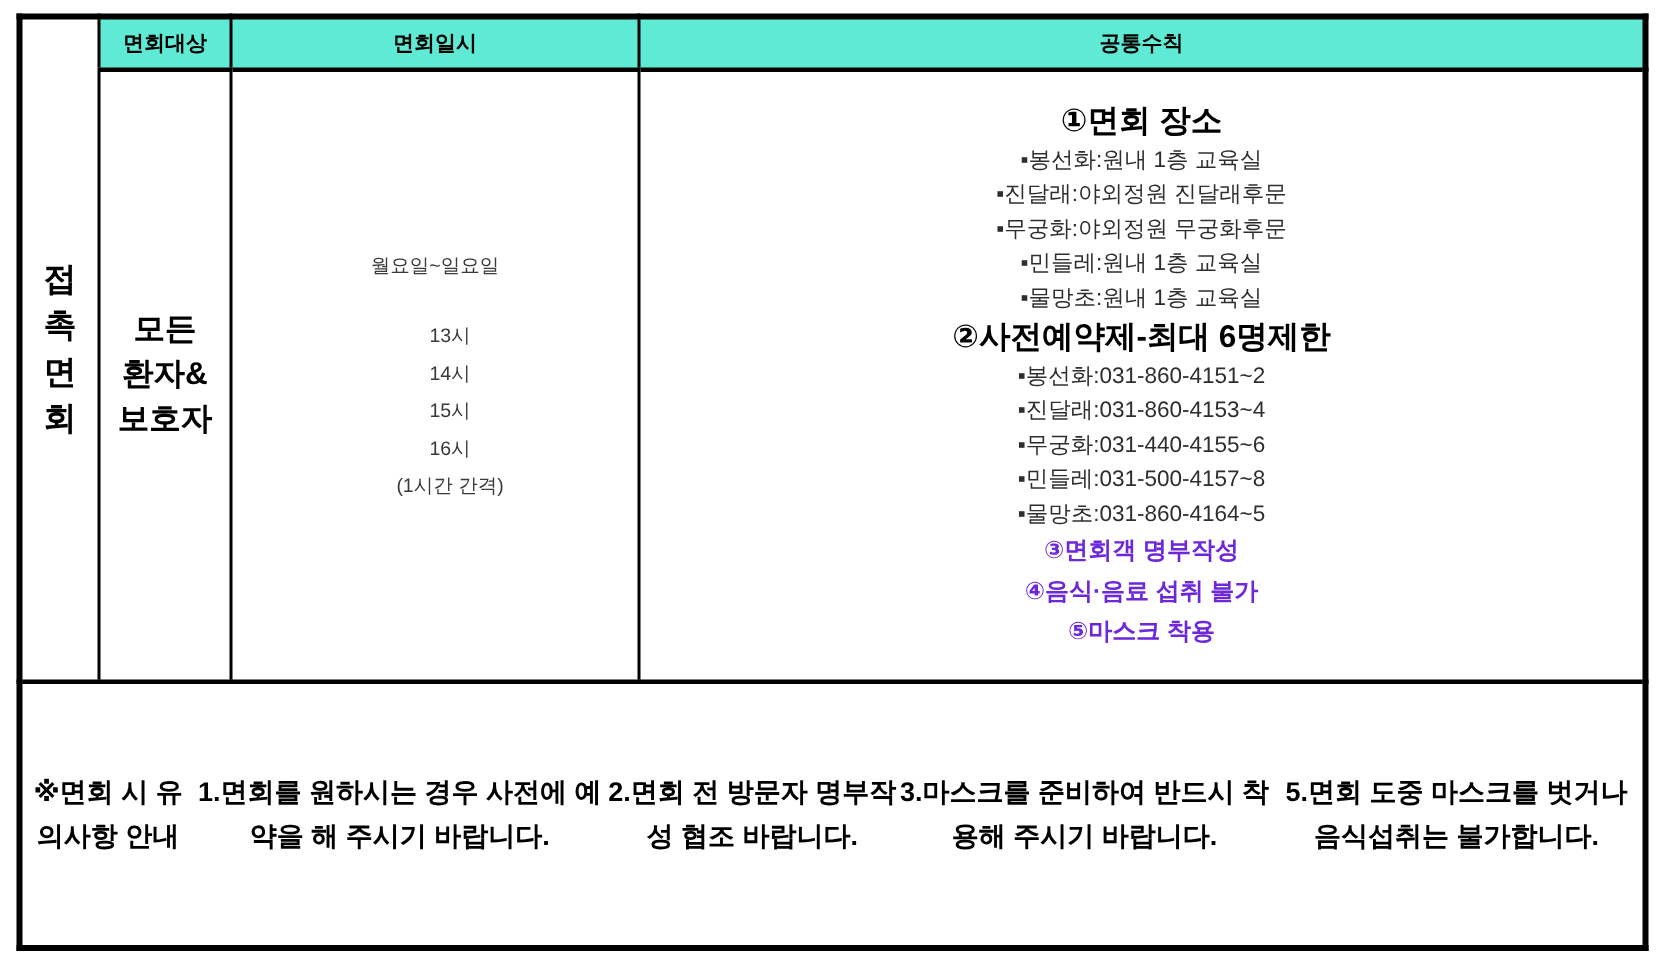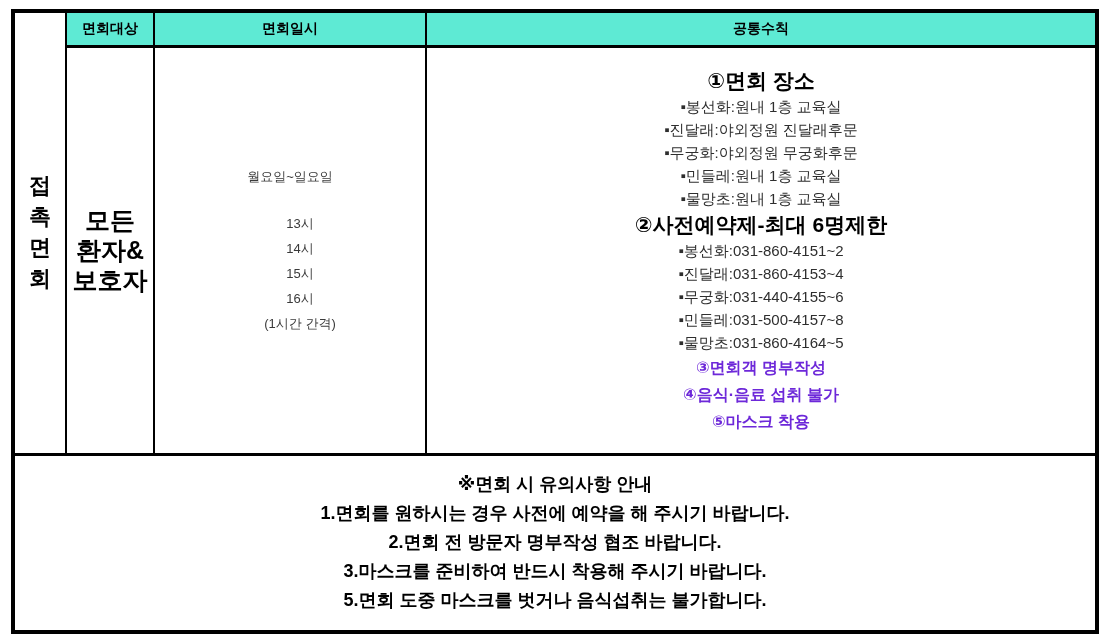--- a/index.html
+++ b/index.html
@@ -33,38 +33,38 @@
     border-bottom:3px solid #000;
     color:#000;
   }
   
   td.cell-rowlabel { width:53px; }
   .vstack { display:flex; flex-direction:column; align-items:center; justify-content:center; gap:7px; }
   .vchar { font-size:22px; font-weight:bold; line-height:24px; letter-spacing:0; }
 
   tr.body-row td { height:408px; }
 
-  .cell-target .tline { font-size:25px; font-weight:bold; line-height:30px; }
+  .cell-target .tline { font-size:21px; font-weight:bold; line-height:30px; }
 
   .cell-datetime { font-size:13px; color:#3a3a3a; }
   .cell-datetime .dline { line-height:25px; }
   .cell-datetime .dgap { height:22px; }
   .cell-datetime .tgroup .dline { line-height:25px;margin-left:20px; }
 
   .cell-rules { }
   .rules-wrap { display:flex; flex-direction:column; align-items:center; }
   .rules-title { font-size:21px; font-weight:bold; line-height:29px; color:#000; }
   .rules-item  { font-size:15px; line-height:23px; color:#2e2e2e; }
   .rules-extra { font-size:16px; font-weight:bold; line-height:27px; color:#6d28d9; }
 
   tr.footer-row td {
     height:178px;
     border-top:3px solid #000;
   }
-  .footer-wrap { display:flex; flex-direction:column; align-items:center; justify-content:center; }
+  .footer-wrap { display:flex; flex-direction:row; align-items:center; justify-content:center; }
   .fline { font-size:18px; font-weight:bold; line-height:29px; color:#000; }
 </style>
 </head>
 <body>
 
 <div class="page">
   <table class="notice">
     <colgroup>
       <col style="width:53px">
       <col style="width:88px">

